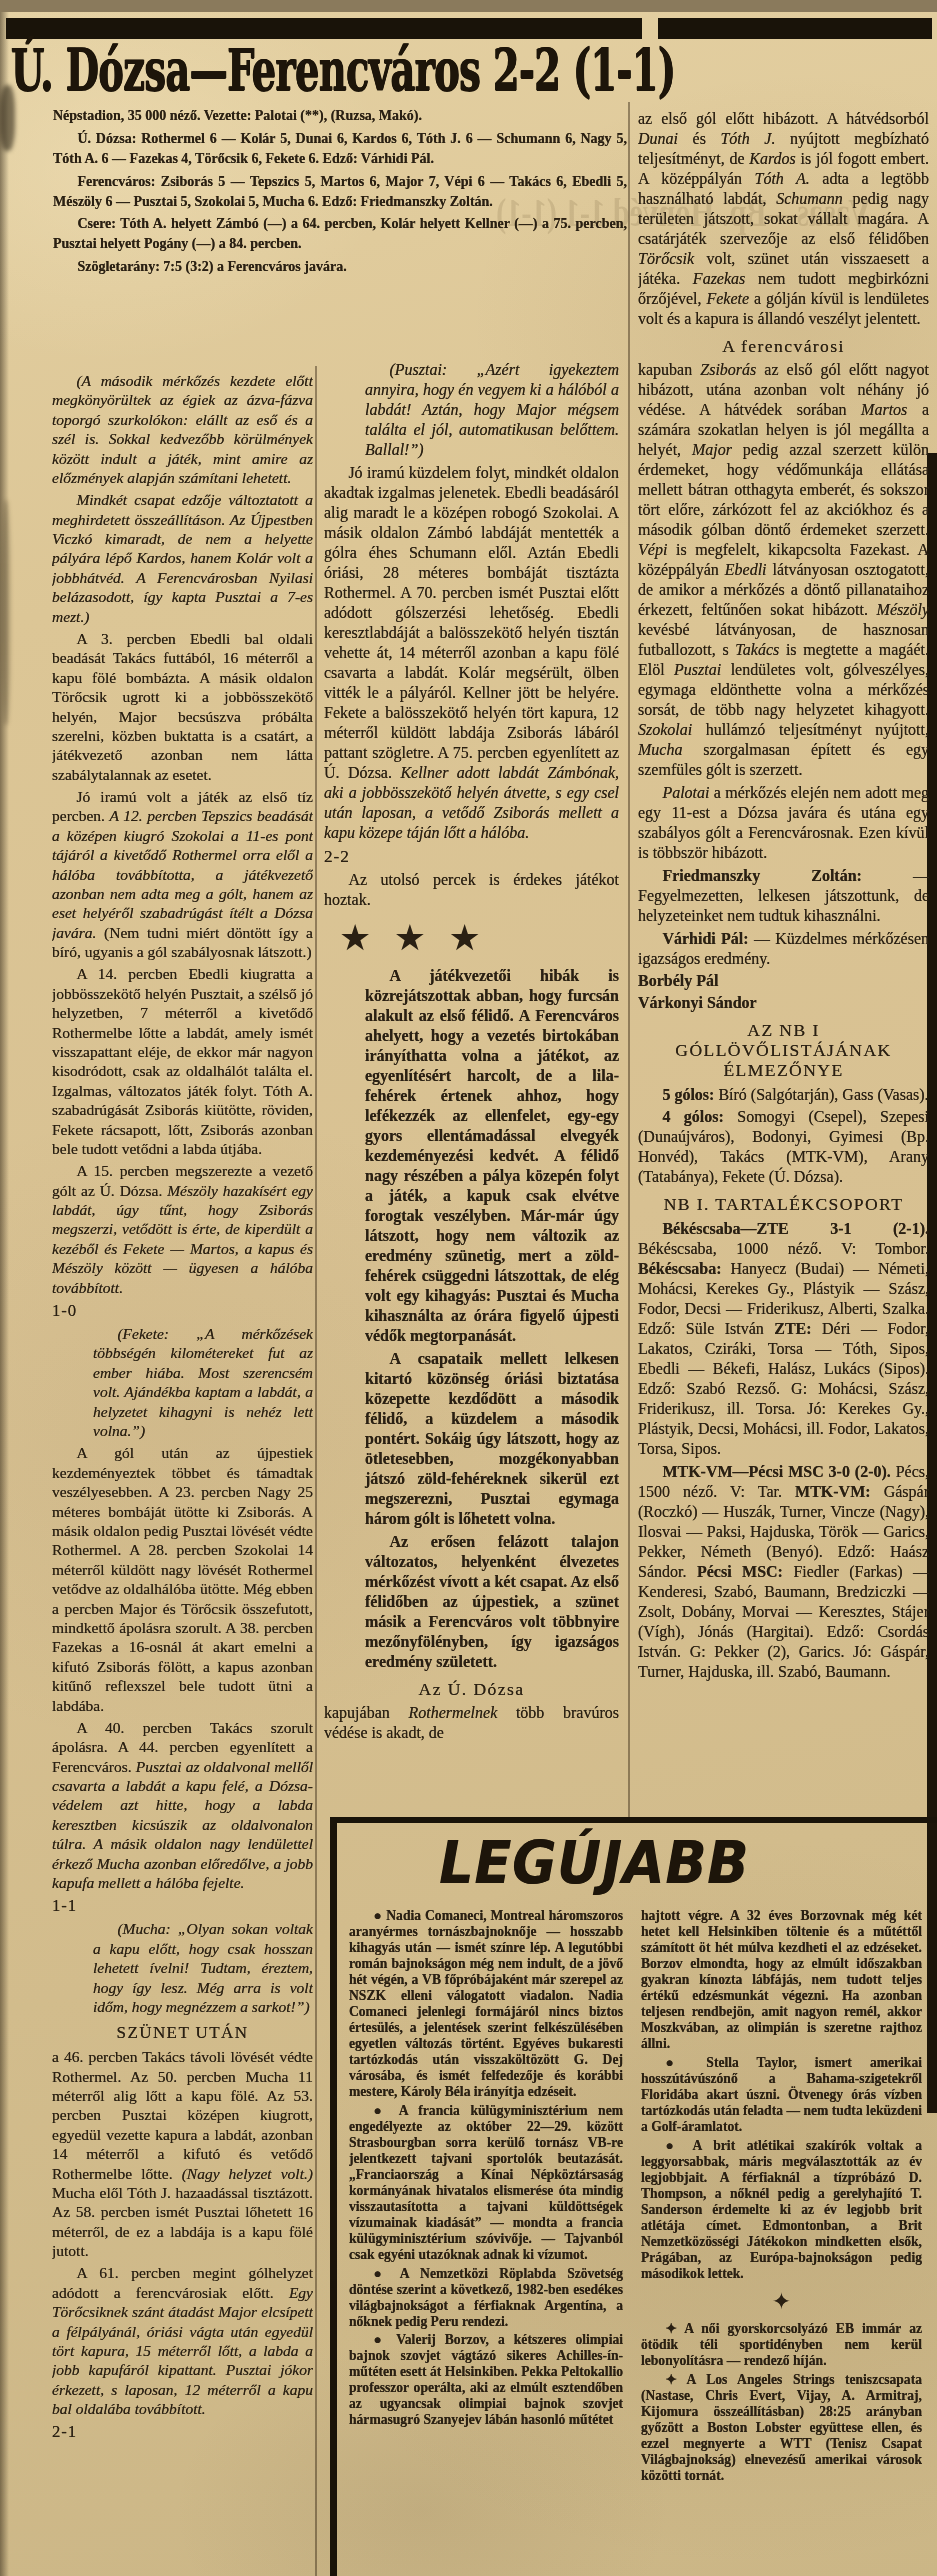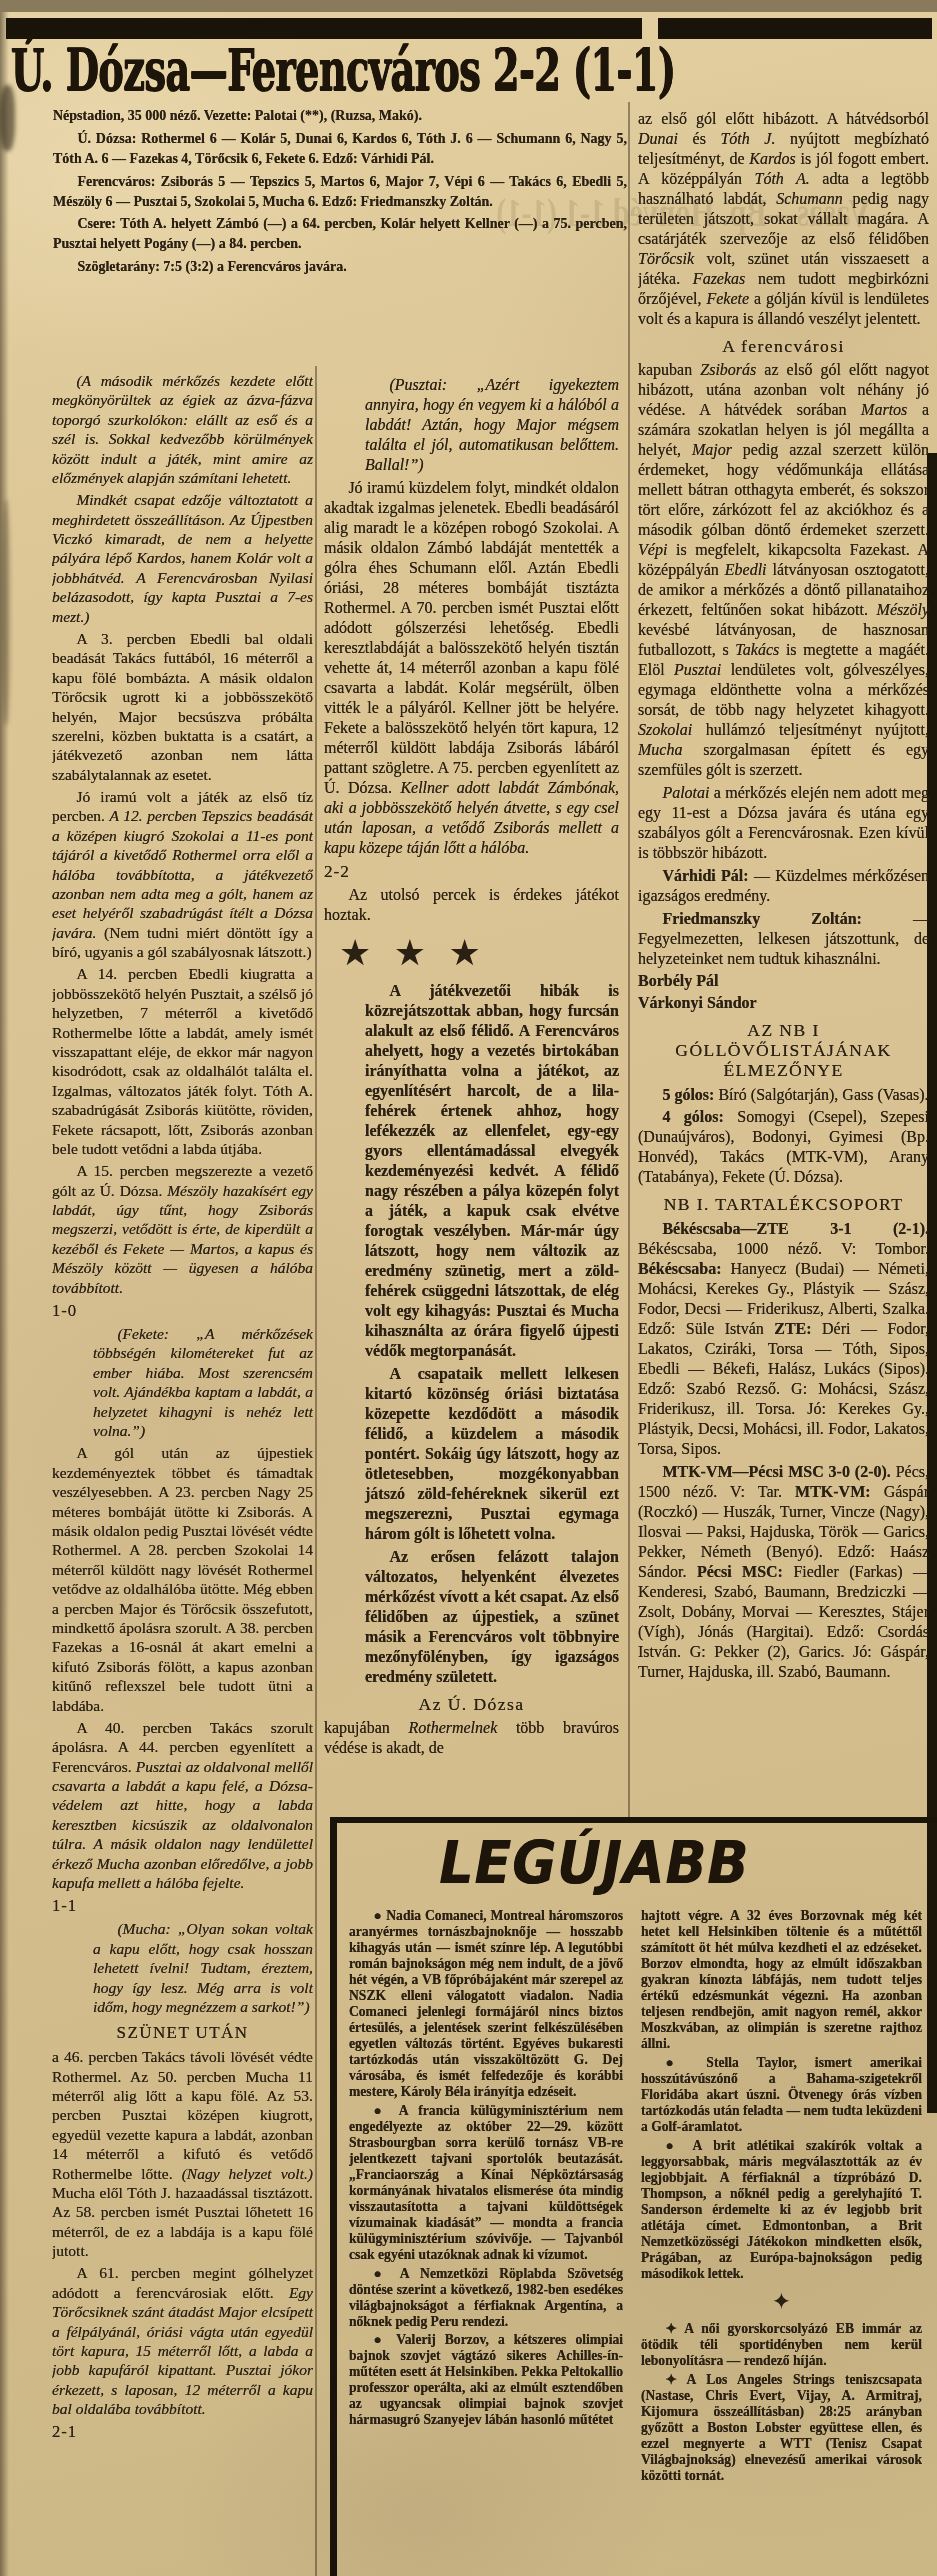--- a/index.html
+++ b/index.html
@@ -36,21 +36,21 @@
   #headline{left:11.3px;top:24.4px;width:647px;white-space:nowrap;font-family:"DejaVu Serif",serif;
     font-weight:bold;font-size:58px;letter-spacing:-0.9px;transform:scaleX(.66);transform-origin:left top;
     color:#1d150a;text-shadow:0.7px 0 0 #1d150a,-0.7px 0 0 #1d150a,0 0.7px 0 #1d150a}
   #ghost{left:403px;top:178px;width:525px;font-weight:bold;font-size:39px;white-space:nowrap;
     transform:scaleX(-.78);transform-origin:center;opacity:.15;color:#5d4a28;filter:blur(0.7px)}
 
   
   .col{position:absolute;overflow:hidden}
   #lead{left:53px;top:94px;width:574px;height:264px;font-weight:bold;font-size:14px;line-height:20px}
   #col1{left:52px;top:359px;width:261px;height:2204px;font-size:15.5px;line-height:19.4px}
-  #col2{left:324px;top:363px;width:295px;height:1444px;font-size:16px;line-height:20px}
+  #col2{left:324px;top:348px;width:295px;height:1444px;font-size:16px;line-height:20px}
   #col3{left:638px;top:97px;width:291px;height:1702px;font-size:16px;line-height:20px}
   #boxA{left:349px;top:1896px;width:274px;height:677px;font-weight:bold;font-size:13.6px;line-height:16px}
   #boxB{left:641px;top:1896px;width:281px;height:677px;font-weight:bold;font-size:13.6px;line-height:16px}
 
   .p{text-align:justify;text-indent:24.4px;margin-bottom:2.8px;
     text-shadow:0 0 0.5px rgba(42,32,19,.75)}
   .p.s-nf{text-indent:0}
   .p.s-c{text-align:left;text-indent:0;font-weight:normal;font-size:1.08em;letter-spacing:0.9px;margin:3.8px 0}
   .p.s-h{text-align:center;text-indent:0;font-weight:normal;font-size:1.1em;letter-spacing:1.4px;margin:6.6px 0 4.7px}
   .p.s-q{margin-left:41px;margin-bottom:2.8px}
@@ -119,22 +119,22 @@
       <p class="p s-q"><b>A csapataik mellett lelkesen kitartó közönség óriási biztatása közepette kezdődött a második félidő, a küzdelem a második pontért. Sokáig úgy látszott, hogy az ötletesebben, mozgékonyabban játszó zöld-fehéreknek sikerül ezt megszerezni, Pusztai egymaga három gólt is lőhetett volna.</b></p>
       <p class="p s-q"><b>Az erősen felázott talajon változatos, helyenként élvezetes mérkőzést vívott a két csapat. Az első félidőben az újpestiek, a szünet másik a Ferencváros volt többnyire mezőnyfölényben, így igazságos eredmény született.</b></p>
       <p class="p s-h">Az Ú. Dózsa</p>
       <p class="p s-nf">kapujában <i>Rothermelnek</i> több bravúros védése is akadt, de</p>
     </div>
   <div class="col" id="col3">
       <p class="p s-nf">az első gól előtt hibázott. A hátvédsorból <i>Dunai</i> és <i>Tóth J.</i> nyújtott megbízható teljesítményt, de <i>Kardos</i> is jól fogott embert. A középpályán <i>Tóth A.</i> adta a legtöbb használható labdát, <i>Schumann</i> pedig nagy területen játszott, sokat vállalt magára. A csatárjáték szervezője az első félidőben <i>Törőcsik</i> volt, szünet után visszaesett a játéka. <i>Fazekas</i> nem tudott megbirkózni őrzőjével, <i>Fekete</i> a gólján kívül is lendületes volt és a kapura is állandó veszélyt jelentett.</p>
       <p class="p s-h">A ferencvárosi</p>
       <p class="p s-nf">kapuban <i>Zsiborás</i> az első gól előtt nagyot hibázott, utána azonban volt néhány jó védése. A hátvédek sorában <i>Martos</i> a számára szokatlan helyen is jól megállta a helyét, <i>Major</i> pedig azzal szerzett külön érdemeket, hogy védőmunkája ellátása mellett bátran otthagyta emberét, és sokszor tört előre, zárkózott fel az akciókhoz és a második gólban döntő érdemeket szerzett. <i>Vépi</i> is megfelelt, kikapcsolta Fazekast. A középpályán <i>Ebedli</i> látványosan osztogatott, de amikor a mérkőzés a döntő pillanataihoz érkezett, feltűnően sokat hibázott. <i>Mészöly</i> kevésbé látványosan, de hasznosan futballozott, s <i>Takács</i> is megtette a magáét. Elöl <i>Pusztai</i> lendületes volt, gólveszélyes, egymaga eldönthette volna a mérkőzés sorsát, de több nagy helyzetet kihagyott. <i>Szokolai</i> hullámzó teljesítményt nyújtott, <i>Mucha</i> szorgalmasan épített és egy szemfüles gólt is szerzett.</p>
       <p class="p s-n"><i>Palotai</i> a mérkőzés elején nem adott meg egy 11-est a Dózsa javára és utána egy szabályos gólt a Ferencvárosnak. Ezen kívül is többször hibázott.</p>
+      <p class="p s-n"><b>Friedmanszky Zoltán:</b> — Fegyelmezetten, lelkesen játszottunk, de helyzeteinket nem tudtuk kihasználni.</p>
       <p class="p s-n"><b>Várhidi Pál:</b> — Küzdelmes mérkőzésen igazságos eredmény.</p>
-      <p class="p s-n"><b>Friedmanszky Zoltán:</b> — Fegyelmezetten, lelkesen játszottunk, de helyzeteinket nem tudtuk kihasználni.</p>
       <p class="p s-sig">Borbély Pál</p>
       <p class="p s-sig">Várkonyi Sándor</p>
       <p class="p s-h">AZ NB I GÓLLÖVŐLISTÁJÁNAK ÉLMEZŐNYE</p>
       <p class="p s-n"><b>5 gólos:</b> Bíró (Salgótarján), Gass (Vasas).</p>
       <p class="p s-n"><b>4 gólos:</b> Somogyi (Csepel), Szepesi (Dunaújváros), Bodonyi, Gyimesi (Bp. Honvéd), Takács (MTK-VM), Arany (Tatabánya), Fekete (Ú. Dózsa).</p>
       <p class="p s-h">NB I. TARTALÉKCSOPORT</p>
       <p class="p s-n"><b>Békéscsaba—ZTE 3-1 (2-1).</b> Békéscsaba, 1000 néző. V: Tombor. <b>Békéscsaba:</b> Hanyecz (Budai) — Németi, Mohácsi, Kerekes Gy., Plástyik — Szász, Fodor, Decsi — Friderikusz, Alberti, Szalka. Edző: Süle István <b>ZTE:</b> Déri — Fodor, Lakatos, Cziráki, Torsa — Tóth, Sipos, Ebedli — Békefi, Halász, Lukács (Sipos). Edző: Szabó Rezső. G: Mohácsi, Szász, Friderikusz, ill. Torsa. Jó: Kerekes Gy., Plástyik, Decsi, Mohácsi, ill. Fodor, Lakatos, Torsa, Sipos.</p>
       <p class="p s-n"><b>MTK-VM—Pécsi MSC 3-0 (2-0).</b> Pécs, 1500 néző. V: Tar. <b>MTK-VM:</b> Gáspár (Roczkó) — Huszák, Turner, Vincze (Nagy), Ilosvai — Paksi, Hajduska, Török — Garics, Pekker, Németh (Benyó). Edző: Haász Sándor. <b>Pécsi MSC:</b> Fiedler (Farkas) — Kenderesi, Szabó, Baumann, Bredziczki — Zsolt, Dobány, Morvai — Keresztes, Stájer (Vígh), Jónás (Hargitai). Edző: Csordás István. G: Pekker (2), Garics. Jó: Gáspár, Turner, Hajduska, ill. Szabó, Baumann.</p>
     </div>
 

